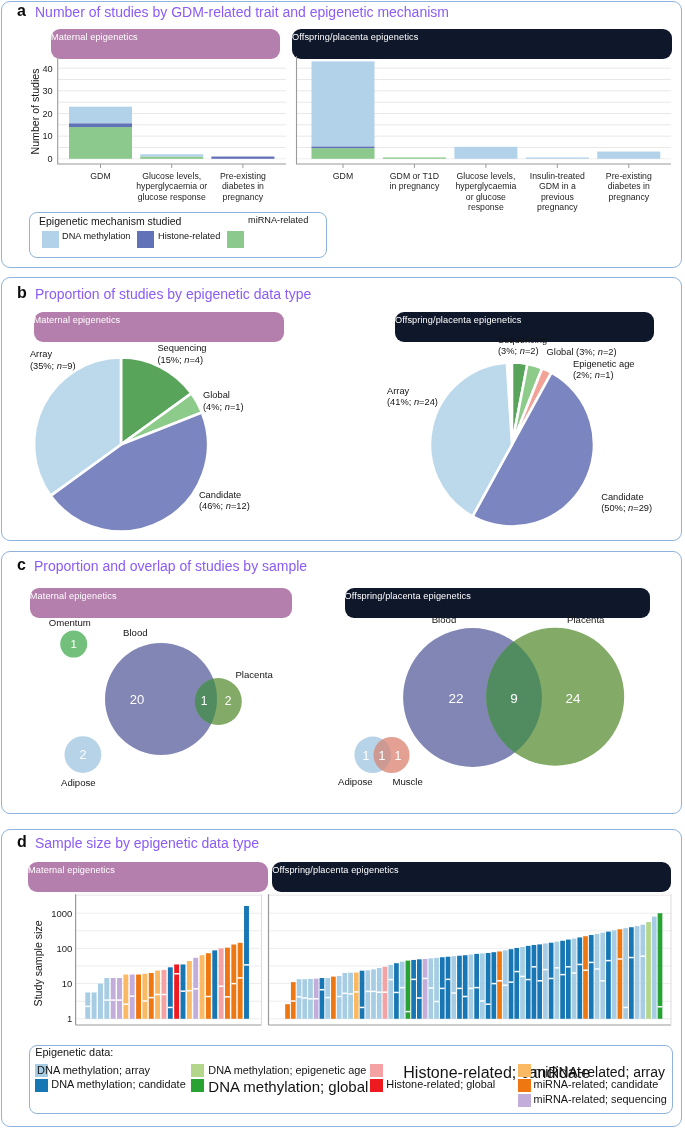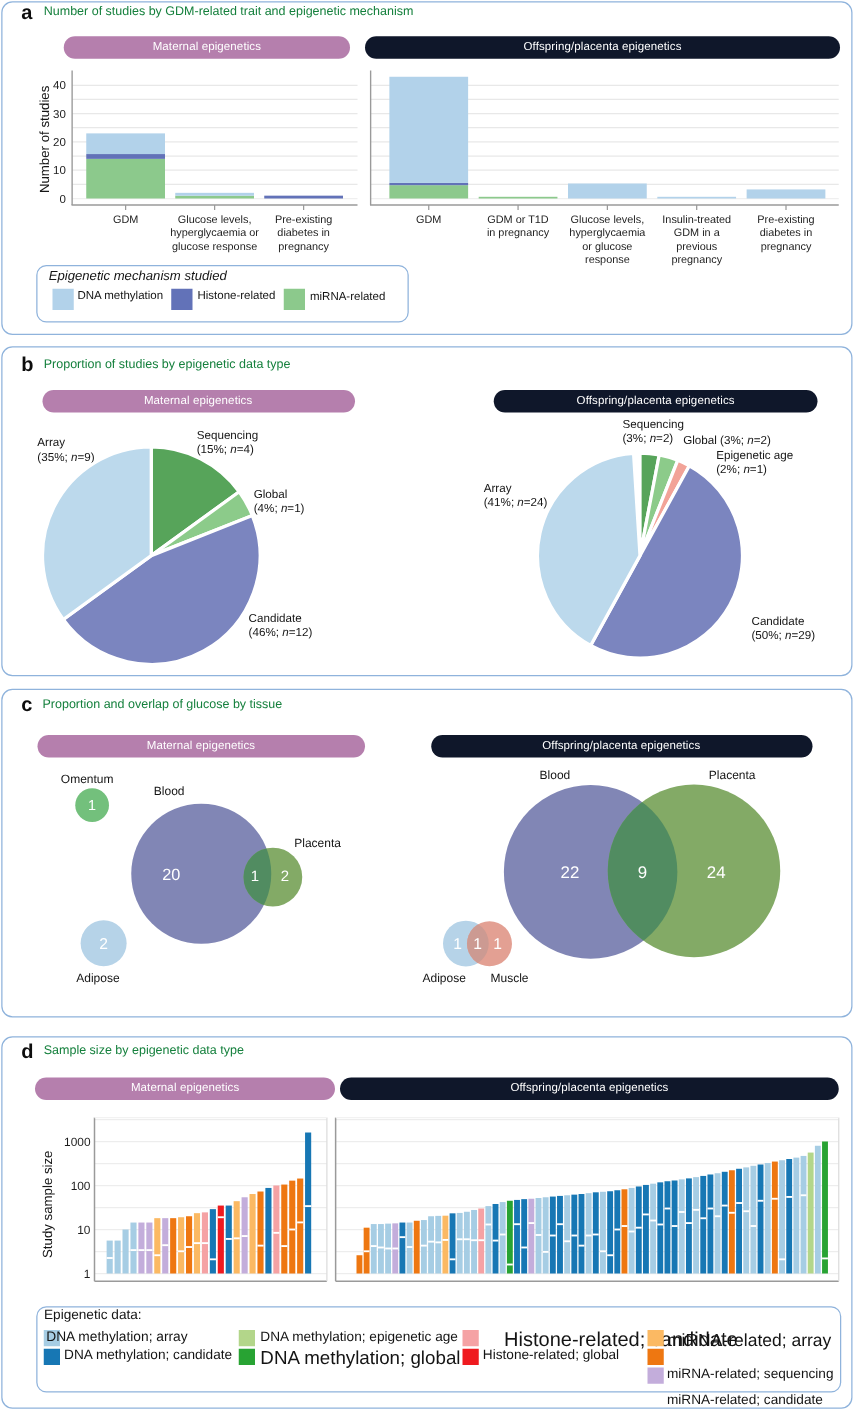--- a/index.html
+++ b/index.html
@@ -2,23 +2,23 @@
 <html><head>
 <meta charset="utf-8">
 <style>
   html,body{margin:0;padding:0;}
   body{width:685px;height:1128px;background:#fff;
        font-family:"Liberation Sans",sans-serif;
        -webkit-font-smoothing:antialiased;position:relative;overflow:hidden;}
   .panel{position:absolute;left:1px;width:681px;border:1.5px solid #8fb3dc;
          border-radius:9px;box-sizing:border-box;background:#fff;}
   .plet{position:absolute;font-weight:bold;font-size:16px;color:#0d0d0d;letter-spacing:0;}
-  .ptitle{position:absolute;font-size:10px;color:#15803d;}
-  .pill{position:absolute;border-radius:9px;color:#fff;font-size:9.2px;text-align:center;
-        line-height:17px;height:18px;letter-spacing:.1px;}
+  .ptitle{position:absolute;font-size:14px;color:#8b5cf6;}
+  .pill{position:absolute;border-radius:9px;color:#fff;font-size:9.2px;
+        line-height:17px;height:30px;letter-spacing:.1px;}
   .pill.m{background:#b57fad;}
   .pill.o{background:#0f172a;}
   .lbox{position:absolute;border:1.2px solid #8fb3dc;border-radius:8px;box-sizing:border-box;}
   .ltxt{position:absolute;font-size:9.3px;color:#141414;white-space:nowrap;}
   .sw{position:absolute;}
   svg{display:block;}
 </style>
 </head>
 <body>
 
@@ -86,27 +86,27 @@
       <rect x="524.85" y="109.44" width="63.00" height="1.36" fill="#b2d2ea"></rect>
       <line x1="556.35" x2="556.35" y1="116" y2="120" stroke="#9a9a9a" stroke-width="1"></line>
       <text x="556.4" y="130.5" text-anchor="middle" font-size="8.7" fill="#1d1d1d"><tspan x="556.4" dy="0">Insulin-treated</tspan><tspan x="556.4" dy="10.6">GDM in a</tspan><tspan x="556.4" dy="10.6">previous</tspan><tspan x="556.4" dy="10.6">pregnancy</tspan></text>
       <rect x="596.30" y="103.55" width="63.00" height="7.25" fill="#b2d2ea"></rect>
       <line x1="627.8" x2="627.8" y1="116" y2="120" stroke="#9a9a9a" stroke-width="1"></line>
       <text x="627.8" y="130.5" text-anchor="middle" font-size="8.7" fill="#1d1d1d"><tspan x="627.8" dy="0">Pre-existing</tspan><tspan x="627.8" dy="10.6">diabetes in</tspan><tspan x="627.8" dy="10.6">pregnancy</tspan></text>
     </g>
   </svg>
 
 <div class="lbox" style="left:29.3px;top:212px;width:298px;height:46.4px;"></div>
-<div class="ltxt" style="left:39px;top:215px;font-size:10.5px;font-style:italic;">Epigenetic mechanism studied</div>
+<div class="ltxt" style="left:39px;top:215px;font-size:10.5px;">Epigenetic mechanism studied</div>
 <div class="sw" style="left:41.5px;top:231px;width:17.5px;height:17px;background:#b2d2ea;"></div>
 <div class="ltxt" style="left:62px;top:230.6px;font-size:9.2px;">DNA methylation</div>
 <div class="sw" style="left:136.5px;top:231px;width:17.5px;height:17px;background:#6272b8;"></div>
 <div class="ltxt" style="left:158px;top:230.6px;font-size:9.2px;">Histone-related</div>
 <div class="sw" style="left:226.5px;top:231px;width:17.5px;height:17px;background:#8cc98c;"></div>
-<div class="ltxt" style="left:248px;top:232px;font-size:9.2px;">miRNA-related</div>
+<div class="ltxt" style="left:248px;top:215px;font-size:9.2px;">miRNA-related</div>
 
 <div class="panel" style="top:277px;height:264px;"></div>
 <div class="plet" style="left:17px;top:284px;">b</div>
 <div class="ptitle" style="left:35px;top:285.5px;">Proportion of studies by epigenetic data type</div>
 
 <div class="pill m" style="left:33.5px;top:312px;width:250px;">Maternal epigenetics</div>
 <div class="pill o" style="left:395px;top:312px;width:259px;">Offspring/placenta epigenetics</div>
 <svg id="svg-b" width="683" height="225" style="position:absolute;left:0px;top:333px;">
     <g>
       <text x="29.9" y="24.2" text-anchor="start" font-size="9.3" fill="#141414"><tspan x="29.9" dy="0">Array</tspan><tspan x="29.9" dy="11.3">(35%; </tspan><tspan font-style="italic">n</tspan><tspan>=9)</tspan></text>
@@ -131,21 +131,21 @@
       <path d="M 512.00 111.50 L 512.00 29.50 A 82 82 0 0 1 527.37 30.95 Z" fill="#57a45a" stroke="#fff" stroke-width="2.6"></path>
       <path d="M 512.00 111.50 L 527.37 30.95 A 82 82 0 0 1 542.19 35.26 Z" fill="#8ccb8a" stroke="#fff" stroke-width="2.6"></path>
       <path d="M 512.00 111.50 L 542.19 35.26 A 82 82 0 0 1 551.50 39.64 Z" fill="#f2a398" stroke="#fff" stroke-width="2.6"></path>
       <path d="M 512.00 111.50 L 551.50 39.64 A 82 82 0 0 1 472.50 183.36 Z" fill="#7b85bf" stroke="#fff" stroke-width="2.6"></path>
       <path d="M 512.00 111.50 L 472.50 183.36 A 82 82 0 0 1 506.85 29.66 Z" fill="#bcd9ec" stroke="#fff" stroke-width="2.6"></path>
     </g>
   </svg>
 
 <div class="panel" style="top:551px;height:263px;"></div>
 <div class="plet" style="left:17px;top:556px;">c</div>
-<div class="ptitle" style="left:34px;top:557.5px;">Proportion and overlap of glucose by tissue</div>
+<div class="ptitle" style="left:34px;top:557.5px;">Proportion and overlap of studies by sample</div>
 
 <div class="pill m" style="left:29.8px;top:587.5px;width:262px;">Maternal epigenetics</div>
 <div class="pill o" style="left:344.5px;top:587.5px;width:305px;">Offspring/placenta epigenetics</div>
 <svg id="svg-c" width="683" height="210" style="position:absolute;left:0px;top:604px;">
     <g>
       <circle cx="73.7" cy="40.1" r="13.5" fill="#73c07c" fill-opacity="1"></circle>
       <circle cx="82.9" cy="150.6" r="18.4" fill="#b6d3e8" fill-opacity="1"></circle>
       <circle cx="161" cy="95" r="56" fill="#8186b5" fill-opacity="1"></circle>
       <circle cx="218.3" cy="97.6" r="23.5" fill="#83aa66" fill-opacity="1"></circle>
       <circle cx="218.3" cy="97.6" r="23.5" fill="#518c61" clip-path="url(#lensclip0)"></circle>
@@ -412,18 +412,18 @@
     <div class="ltxt" style="left: 208.3px; top: 1063.5px; font-size: 10.9px;">DNA methylation; epigenetic age</div>
     <div class="sw" style="left: 190.8px; top: 1078.9px; width: 13px; height: 13px; background: rgb(40, 163, 51);"></div>
     <div class="ltxt" style="left: 208.3px; top: 1078.3px; font-size: 15px;">DNA methylation; global</div>
     <div class="sw" style="left: 370px; top: 1064.1px; width: 13px; height: 13px; background: rgb(245, 162, 164);"></div>
     <div class="ltxt" style="left: 386.3px; top: 1063.5px; font-size: 16px; margin-left: 17px;">Histone-related; candidate</div>
     <div class="sw" style="left: 370px; top: 1078.9px; width: 13px; height: 13px; background: rgb(239, 26, 31);"></div>
     <div class="ltxt" style="left: 386.3px; top: 1078.3px; font-size: 10.9px;">Histone-related; global</div>
     <div class="sw" style="left: 517.8px; top: 1064.1px; width: 13px; height: 13px; background: rgb(251, 185, 99);"></div>
     <div class="ltxt" style="left: 533.6px; top: 1063.5px; font-size: 14px;">miRNA-related; array</div>
     <div class="sw" style="left: 517.8px; top: 1078.9px; width: 13px; height: 13px; background: rgb(238, 119, 17);"></div>
-    <div class="ltxt" style="left: 533.6px; top: 1078.3px; font-size: 10.9px; margin-top: 36px;">miRNA-related; candidate</div>
+    <div class="ltxt" style="left: 533.6px; top: 1078.3px; font-size: 10.9px;">miRNA-related; candidate</div>
     <div class="sw" style="left: 517.8px; top: 1093.7px; width: 13px; height: 13px; background: rgb(195, 173, 219);"></div>
     <div class="ltxt" style="left: 533.6px; top: 1093.1px; font-size: 10.9px;">miRNA-related; sequencing</div>
   </div>
 <div class="plet" style="left:17px;top:833px;">d</div>
 <div class="ptitle" style="left:35px;top:834.5px;">Sample size by epigenetic data type</div>
 
 </body></html>

